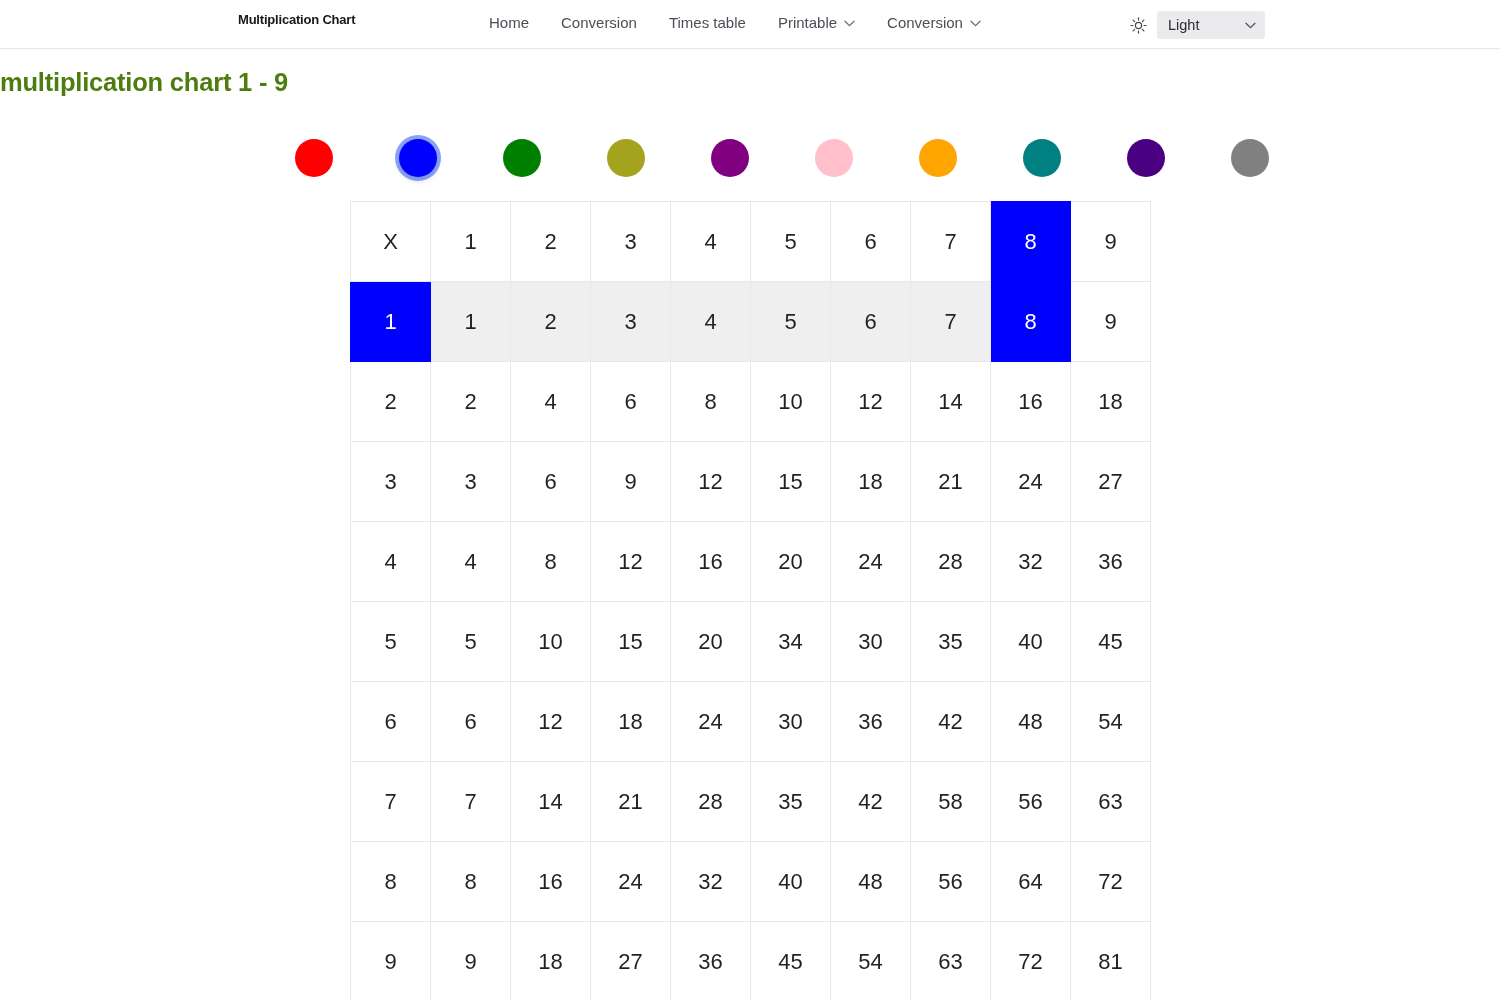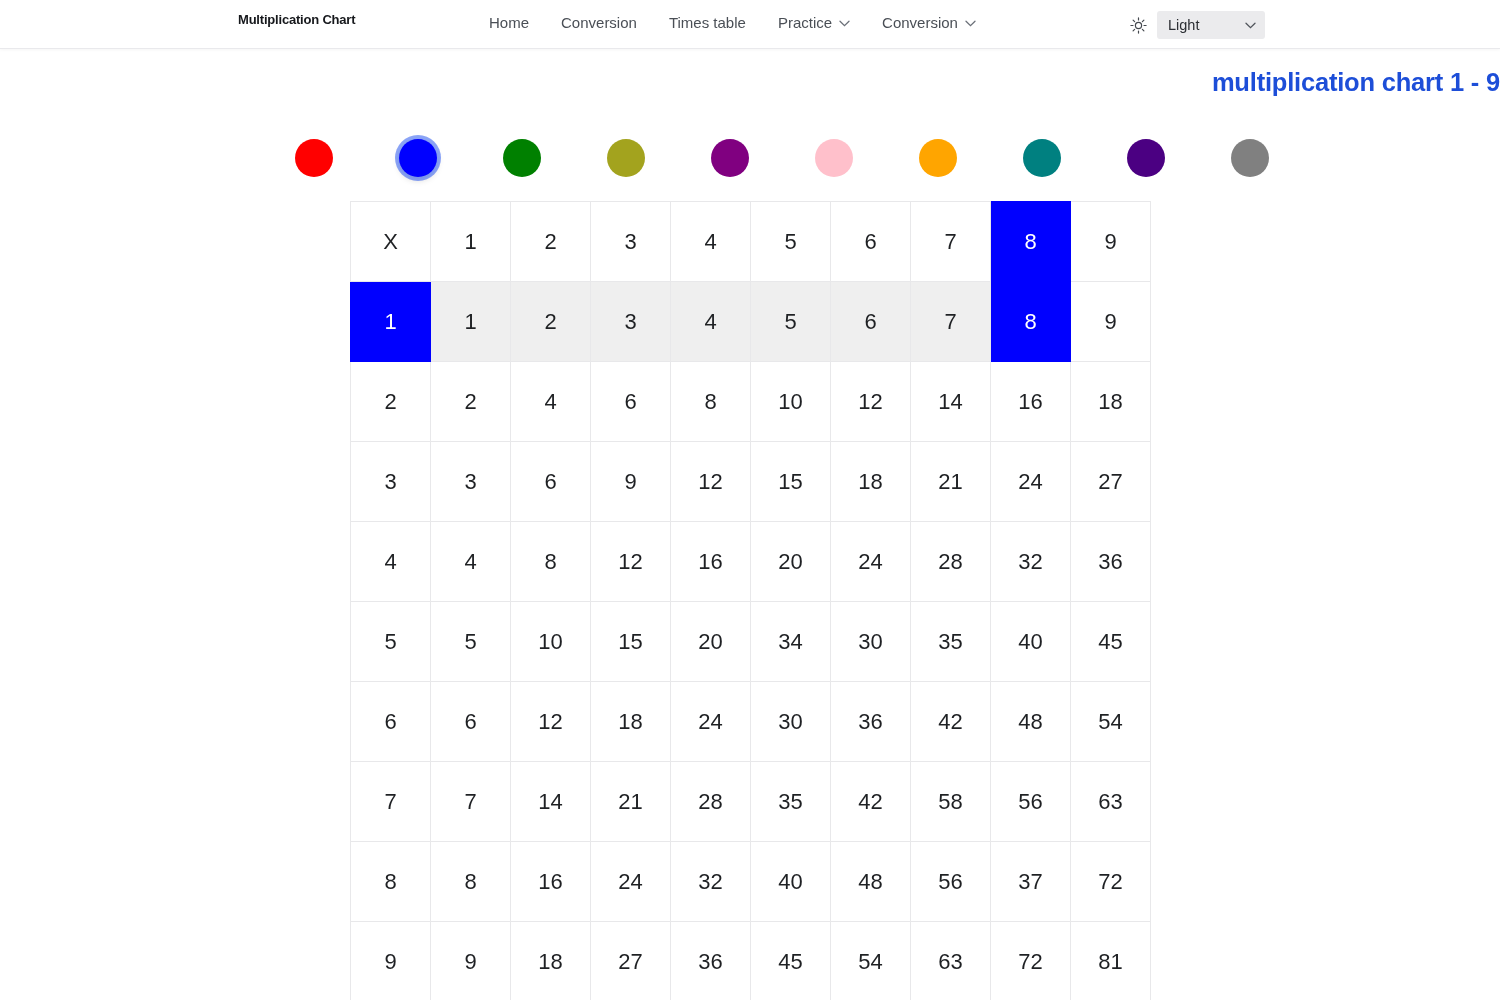--- a/index.html
+++ b/index.html
@@ -83,25 +83,25 @@
     cursor: pointer;
   }
   .theme-select .chev { top: 0; }
 
   
   .page-title {
     position: absolute;
     left: 0;
     top: 68px;
     width: 1500px;
-    text-align: right;
+    text-align: left;
     font-size: 25.5px;
     font-weight: bold;
     letter-spacing: -0.2px;
-    color: #1d4ed8;
+    color: #4d7c0f;
   }
 
   
   .swatch-row {
     position: absolute;
     left: 262px;
     top: 138px;
     display: flex;
     align-items: center;
     gap: 0px;
@@ -167,21 +167,21 @@
     <span class="nav-link">
       <span>Home</span>
     </span>
     <span class="nav-link">
       <span>Conversion</span>
     </span>
     <span class="nav-link">
       <span>Times table</span>
     </span>
     <span class="nav-link">
-      <span>Practice</span>
+      <span>Printable</span>
       <span class="chev">
         <svg width="11" height="7" viewBox="0 0 11 7">
             <path d="M1 1.3L5.5 5.6 10 1.3" fill="none" stroke="#6b7079" stroke-width="1.3" stroke-linecap="round"></path>
           </svg>
       </span>
     </span>
     <span class="nav-link">
       <span>Conversion</span>
       <span class="chev">
         <svg width="11" height="7" viewBox="0 0 11 7">
@@ -354,21 +354,21 @@
         </tr>
         <tr>
           <td class="rowhead">8</td>
           <td class="cell">8</td>
           <td class="cell">16</td>
           <td class="cell">24</td>
           <td class="cell">32</td>
           <td class="cell">40</td>
           <td class="cell">48</td>
           <td class="cell">56</td>
-          <td class="cell">37</td>
+          <td class="cell">64</td>
           <td class="cell">72</td>
         </tr>
         <tr>
           <td class="rowhead">9</td>
           <td class="cell">9</td>
           <td class="cell">18</td>
           <td class="cell">27</td>
           <td class="cell">36</td>
           <td class="cell">45</td>
           <td class="cell">54</td>

